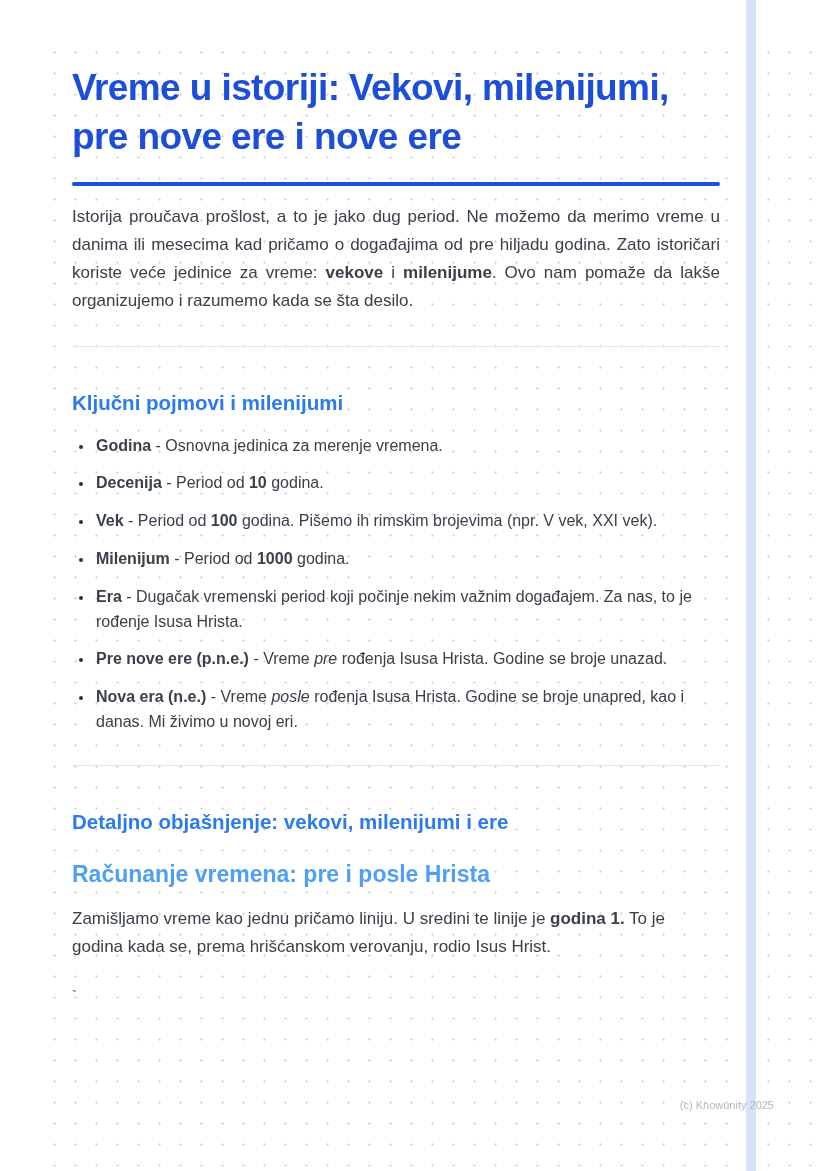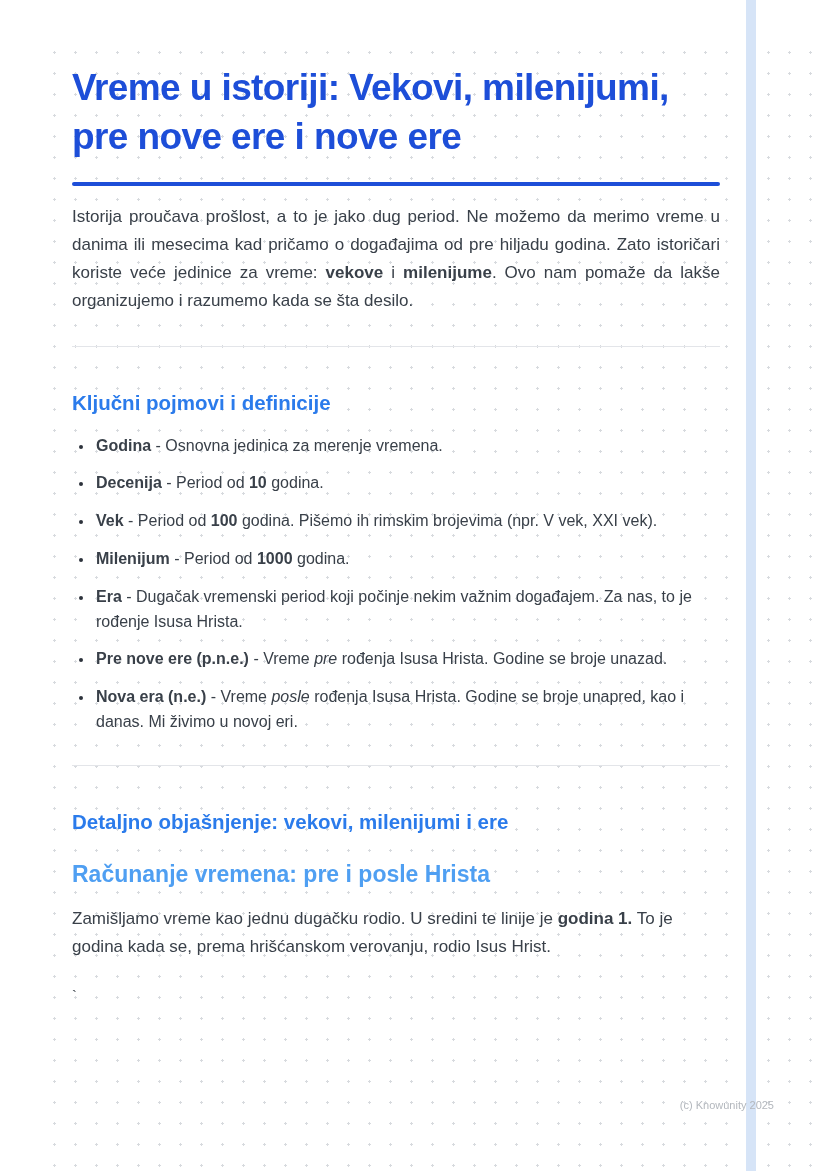--- a/index.html
+++ b/index.html
@@ -90,36 +90,36 @@
   <h1>Vreme u istoriji: Vekovi, milenijumi, pre nove ere i nove ere</h1>
   <div class="title-rule"></div>
 
   <section>
     <p class="body justify"><span>Istorija proučava prošlost, a to je jako dug period. Ne možemo da merimo vreme u danima ili mesecima kad pričamo o događajima od pre hiljadu godina. Zato istoričari koriste veće jedinice za vreme: </span><span class="seg-b">vekove</span><span> i </span><span class="seg-b">milenijume</span><span>. Ovo nam pomaže da lakše organizujemo i razumemo kada se šta desilo.</span></p>
   </section>
 
   <hr class="section-divider">
 
   <section>
-    <h2>Ključni pojmovi i definicije</h2>
+    <h2>Ključni pojmovi i milenijumi</h2>
     <ul class="defs">
       <li><span class="seg-b">Godina</span><span> - Osnovna jedinica za merenje vremena.</span></li>
       <li><span class="seg-b">Decenija</span><span> - Period od </span><span class="seg-b">10</span><span> godina.</span></li>
       <li><span class="seg-b">Vek</span><span> - Period od </span><span class="seg-b">100</span><span> godina. Pišemo ih rimskim brojevima (npr. V vek, XXI vek).</span></li>
       <li><span class="seg-b">Milenijum</span><span> - Period od </span><span class="seg-b">1000</span><span> godina.</span></li>
       <li><span class="seg-b">Era</span><span> - Dugačak vremenski period koji počinje nekim važnim događajem. Za nas, to je rođenje Isusa Hrista.</span></li>
       <li><span class="seg-b">Pre nove ere (p.n.e.)</span><span> - Vreme </span><span class="seg-i">pre</span><span> rođenja Isusa Hrista. Godine se broje unazad.</span></li>
       <li><span class="seg-b">Nova era (n.e.)</span><span> - Vreme </span><span class="seg-i">posle</span><span> rođenja Isusa Hrista. Godine se broje unapred, kao i danas. Mi živimo u novoj eri.</span></li>
     </ul>
   </section>
 
   <hr class="section-divider">
 
   <section>
     <h2>Detaljno objašnjenje: vekovi, milenijumi i ere</h2>
     <h3>Računanje vremena: pre i posle Hrista</h3>
-    <p class="body"><span>Zamišljamo vreme kao jednu dugačku rodio. U sredini te linije je </span><span class="seg-b">godina 1.</span><span> To je godina kada se, prema hrišćanskom verovanju, rodio Isus Hrist.</span></p>
+    <p class="body"><span>Zamišljamo vreme kao jednu pričamo liniju. U sredini te linije je </span><span class="seg-b">godina 1.</span><span> To je godina kada se, prema hrišćanskom verovanju, rodio Isus Hrist.</span></p>
     <p class="stray">`</p>
   </section>
 
 </main>
 
 <div class="footer">(c) Knowunity 2025</div>
 
 </body></html>

